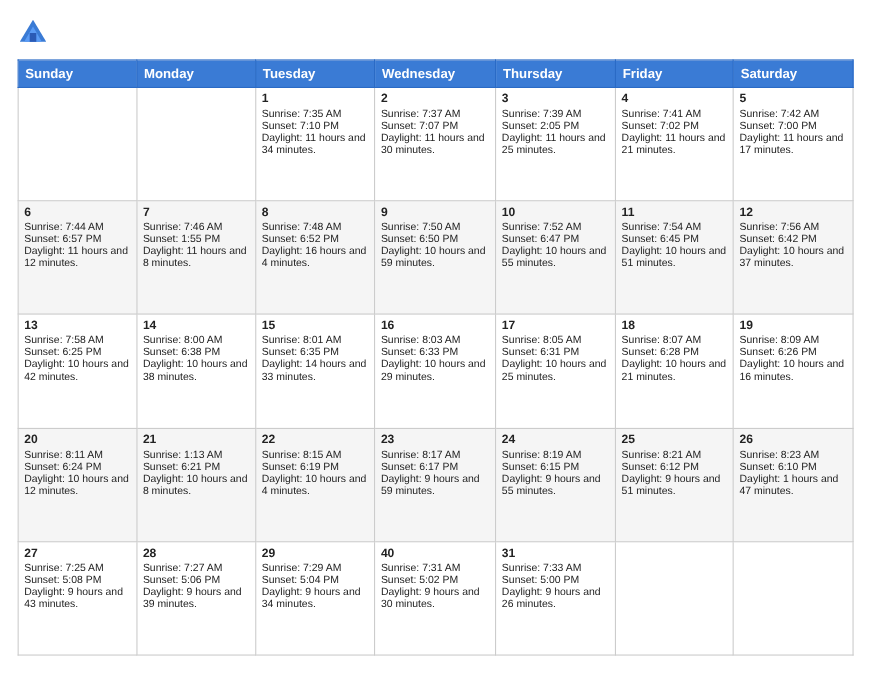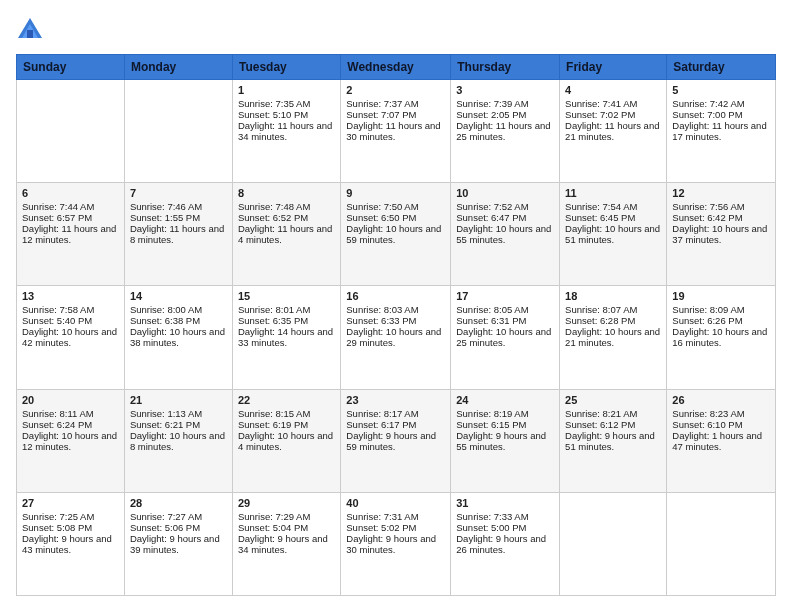--- a/index.html
+++ b/index.html
@@ -59,21 +59,21 @@
       font-size: 14px;
       color: #444;
     }
     .calendar-table {
       width: 100%;
       border-collapse: collapse;
       flex: 1;
     }
     .calendar-table th {
       background: #3a7bd5;
-      color: #0f172a;
+      color: #ffffff;
       text-align: left;
       padding: 5px 6px;
       font-size: 12px;
       font-weight: bold;
       border: 1px solid #2a6ac5;
     }
     .calendar-table td {
       border: 1px solid #ccc;
       vertical-align: top;
       padding: 4px 5px;
@@ -130,21 +130,21 @@
           <th>Saturday</th>
         </tr>
     </thead>
     <tbody id="calendar-body">
         <tr>
           <td class="empty-cell"></td>
           <td class="empty-cell"></td>
           <td>
             <span class="day-num">1</span>
             <div>Sunrise: 7:35 AM</div>
-            <div>Sunset: 5:10 PM</div>
+            <div>Sunset: 7:10 PM</div>
             <div>Daylight: 11 hours and 34 minutes.</div>
           </td>
           <td>
             <span class="day-num">2</span>
             <div>Sunrise: 7:37 AM</div>
             <div>Sunset: 7:07 PM</div>
             <div>Daylight: 11 hours and 30 minutes.</div>
           </td>
           <td>
             <span class="day-num">3</span>
@@ -175,21 +175,21 @@
           <td>
             <span class="day-num">7</span>
             <div>Sunrise: 7:46 AM</div>
             <div>Sunset: 1:55 PM</div>
             <div>Daylight: 11 hours and 8 minutes.</div>
           </td>
           <td>
             <span class="day-num">8</span>
             <div>Sunrise: 7:48 AM</div>
             <div>Sunset: 6:52 PM</div>
-            <div>Daylight: 11 hours and 4 minutes.</div>
+            <div>Daylight: 16 hours and 4 minutes.</div>
           </td>
           <td>
             <span class="day-num">9</span>
             <div>Sunrise: 7:50 AM</div>
             <div>Sunset: 6:50 PM</div>
             <div>Daylight: 10 hours and 59 minutes.</div>
           </td>
           <td>
             <span class="day-num">10</span>
             <div>Sunrise: 7:52 AM</div>
@@ -206,21 +206,21 @@
             <span class="day-num">12</span>
             <div>Sunrise: 7:56 AM</div>
             <div>Sunset: 6:42 PM</div>
             <div>Daylight: 10 hours and 37 minutes.</div>
           </td>
         </tr>
         <tr>
           <td>
             <span class="day-num">13</span>
             <div>Sunrise: 7:58 AM</div>
-            <div>Sunset: 5:40 PM</div>
+            <div>Sunset: 6:25 PM</div>
             <div>Daylight: 10 hours and 42 minutes.</div>
           </td>
           <td>
             <span class="day-num">14</span>
             <div>Sunrise: 8:00 AM</div>
             <div>Sunset: 6:38 PM</div>
             <div>Daylight: 10 hours and 38 minutes.</div>
           </td>
           <td>
             <span class="day-num">15</span>

